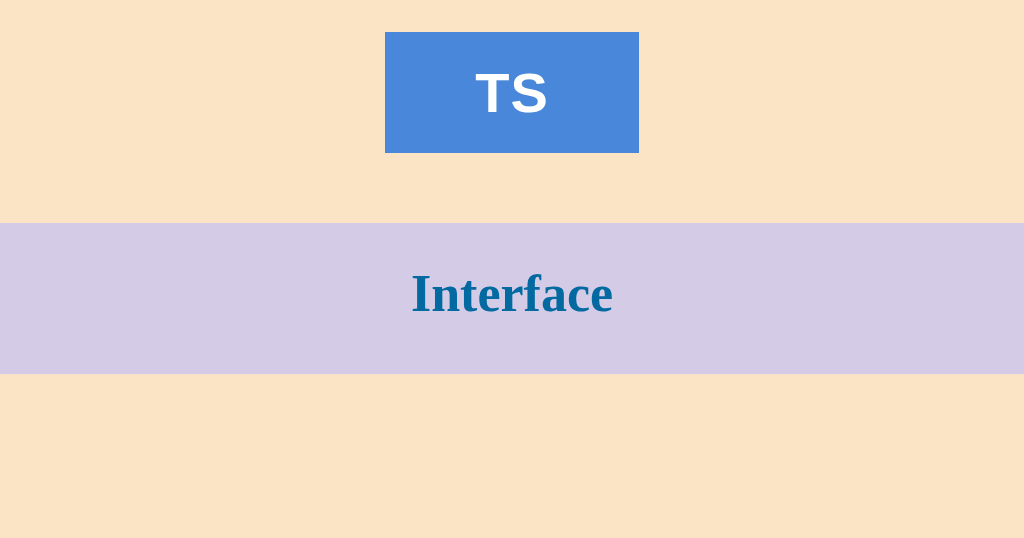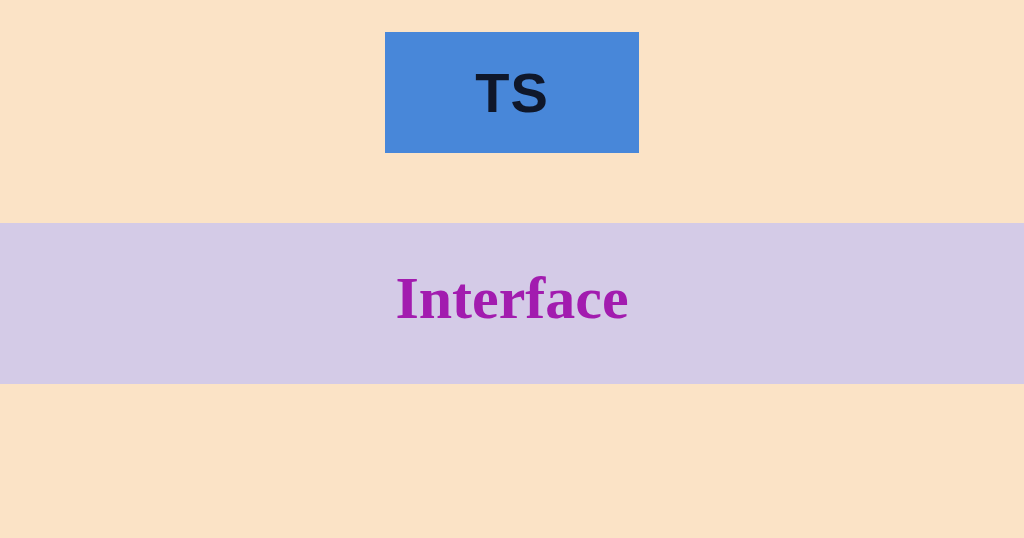--- a/index.html
+++ b/index.html
@@ -11,40 +11,40 @@
       width: 1024px;
       height: 538px;
       background-color: #fbe3c6;
       display: flex;
       flex-direction: column;
       align-items: center;
       overflow: hidden;
     }
     .ts-badge {
       background-color: #4887d9;
-      color: #0f172a;
+      color: #ffffff;
       font-family: Arial, Helvetica, sans-serif;
       font-weight: bold;
       font-size: 56px;
       padding: 28px 90px;
       margin-top: 32px;
       letter-spacing: 1px;
     }
     .title-band {
       background-color: #d4cbe7;
       width: 100%;
       margin-top: 70px;
       padding: 38px 20px 48px 20px;
       text-align: center;
     }
     .title-text {
       font-family: "Comic Sans MS", "Comic Sans", cursive;
       font-weight: bold;
-      color: #a21caf;
-      font-size: 60px;
+      color: #0369a1;
+      font-size: 52px;
       line-height: 1.25;
     }
   </style>
 </head>
 <body>
 
 <div class="ts-badge">
   <span>TS</span>
 </div>
 

